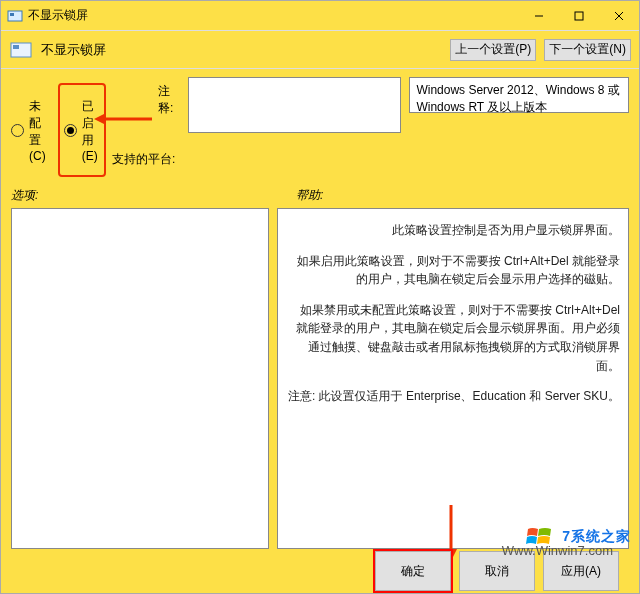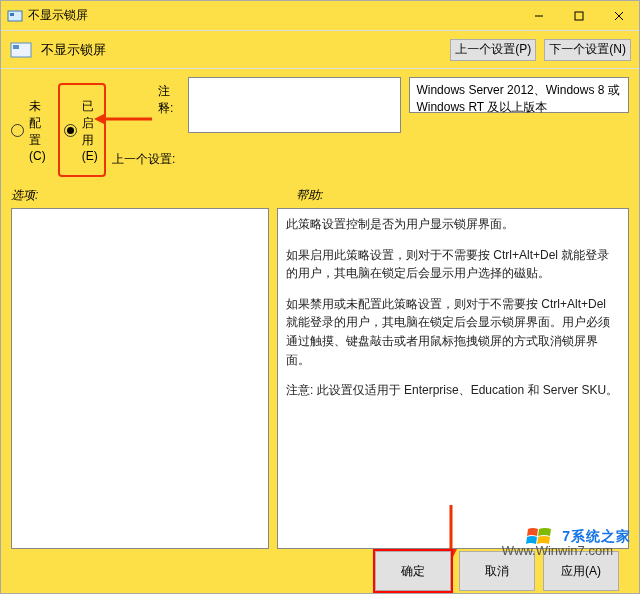--- a/index.html
+++ b/index.html
@@ -27,21 +27,21 @@
   .labels-col .lbl2 { height:40px; padding-top:14px; }
   .fields-col { flex:1; display:flex; gap:8px; }
   .textarea { border:1px solid #888; background:#fff; width:100%; }
   .ta-comment { height:56px; }
   .ta-platform { height:36px; padding:4px 6px; font-size:12px; }
   .midlabels { display:flex; margin-top:10px; font-size:12px;font-style:italic; }
   .midlabels .l { width:285px; }
   .panes { flex:1; display:flex; gap:8px; margin-top:4px; min-height:0; }
   .pane { border:1px solid #888; background:#fff; font-size:12px; }
   .pane.left { width:258px; }
-  .pane.right { flex:1; padding:6px 8px; line-height:1.55; overflow:hidden; position:relative; }
+  .pane.right { flex:1; padding:12px 8px; line-height:1.55; overflow:hidden; position:relative;text-align:right; }
   .pane.right p { margin:0 0 12px 0; color:#222; }
   .footer { height:44px; display:flex; align-items:center; justify-content:flex-end; padding-right:10px; gap:8px; position:relative; }
   .btn { height:40px; width:76px; border:1px solid #adadad; background:#e1e1e1; font-size:12px; display:flex; align-items:center; justify-content:center; }
   .btn.focus { box-shadow:0 0 0 2px #fe0700; }
   .arrow-red2 { position:absolute; bottom:30px; left:440px; pointer-events:none; }
   .watermark { position:absolute; right:8px; bottom:44px; display:flex; align-items:center; gap:10px; pointer-events:none; }
   .watermark .wtxt { font-size:14px; color:#1473e6; font-weight:600; letter-spacing:1px; }
   .watermark .wsub { position:absolute; right:18px; top:18px; font-size:13px; color:#555; }
 </style>
 </head>
@@ -100,21 +100,21 @@
         <span class="redbox">
           <label class="radio">
             <span class="rdot sel"></span>
             <span>已启用(E)</span>
           </label>
         </span>
       </div>
 
       <div class="labels-col">
         <div class="lbl1">注释:</div>
-        <div class="lbl2">上一个设置:</div>
+        <div class="lbl2">支持的平台:</div>
       </div>
 
       <div class="fields-col">
         <div class="textarea ta-comment"></div>
         <div class="textarea ta-platform">Windows Server 2012、Windows 8 或 Windows RT 及以上版本</div>
       </div>
     </div>
 
     <svg class="arrow-red" width="60" height="20">
       <line x1="58" y1="10" x2="10" y2="10" stroke="#e30" stroke-width="3"></line>

